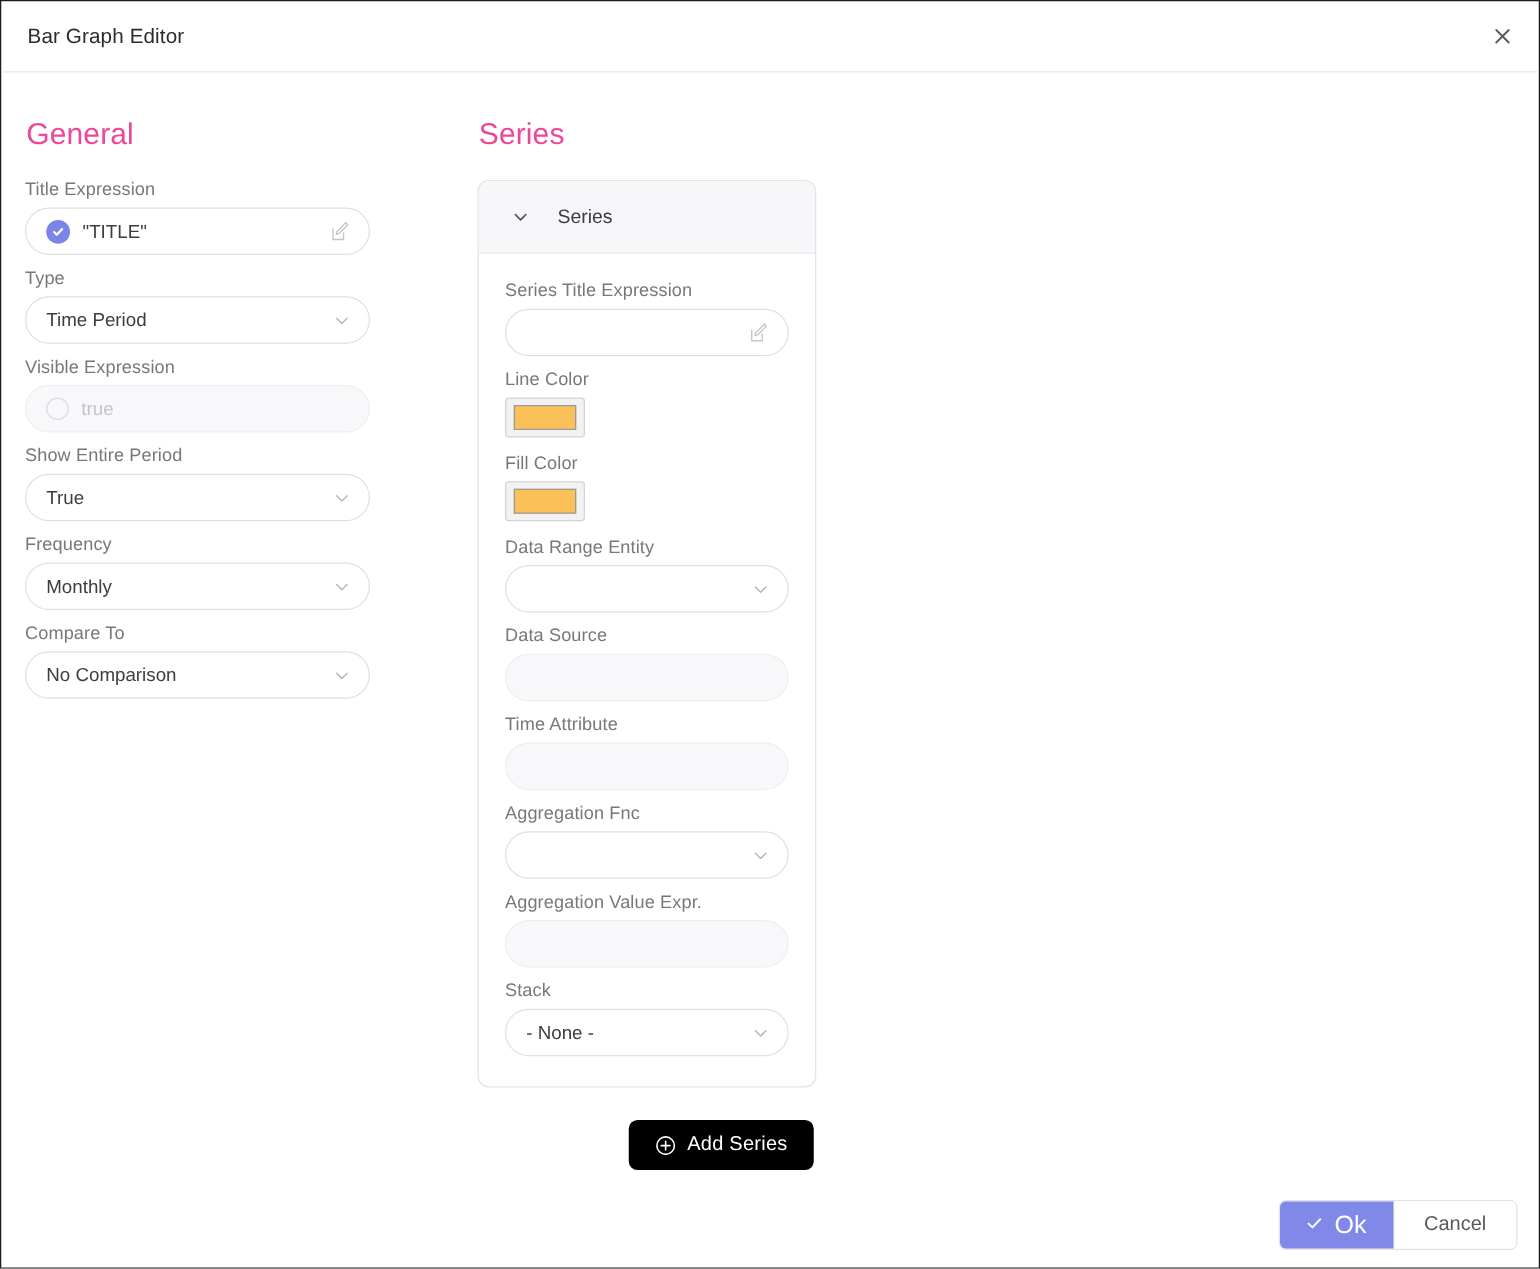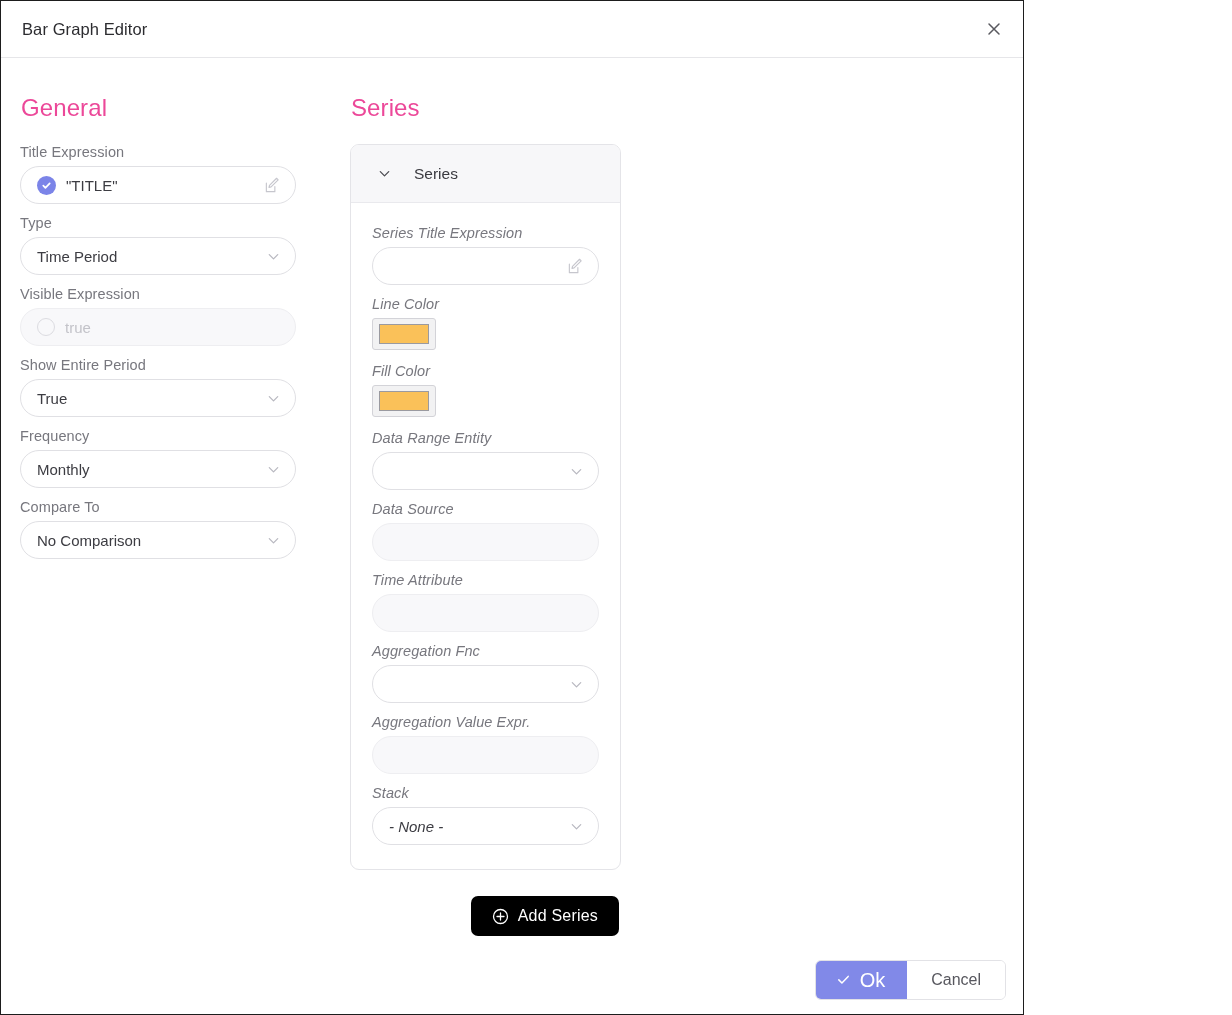--- a/index.html
+++ b/index.html
@@ -6,21 +6,21 @@
   * { box-sizing: border-box; }
   html, body {
     margin: 0; padding: 0;
     width: 1232px; height: 1015px;
     background: #ffffff;
     font-family: "Liberation Sans", sans-serif;
     -webkit-font-smoothing: antialiased;
   }
   .dialog {
     position: relative;
-    width: 1024px; height: 1015px;
+    width: 1232px; height: 1015px;
     background: #ffffff;
     border: 1px solid #1d1d1d;
     overflow: hidden;
   }
 
   
   .dlg-header {
     position: relative;
     height: 57px;
     border-bottom: 1px solid #e6e6e9;
@@ -50,21 +50,21 @@
   .dlg-body {
     position: relative;
     padding: 0;
     height: 900px;
   }
   .col {
     position: absolute;
     top: 36px;
   }
   .col-general { left: 19px; width: 276px; }
-  .col-series  { left: 304px; width: 316px; padding-left: 45px; }
+  .col-series  { left: 336px; width: 316px; padding-left: 45px; }
 
   .col-heading {
     font-size: 24px;
     color: #ec4899;
     margin: 0 0 22px 1px;
     font-weight: 400;
     letter-spacing: .1px;
   }
 
   
@@ -137,21 +137,21 @@
     background: #f7f7f9;
     border-bottom: 1px solid #e9e9ed;
     display: flex;
     align-items: center;
     padding: 0 18px 0 26px;
     cursor: pointer;
     gap: 22px;
   }
   .series-collapse-icon { color: #4c4c52; display: flex; }
   .series-panel-title { font-size: 15.5px; color: #3a3a40; }
-  .series-panel-body { padding: 22px 21px 24px 21px; font-style: italic; }
+  .series-panel-body { padding: 22px 21px 24px 21px; }
 
   
   .swatch-frame {
     width: 64px; height: 32px;
     border: 1px solid #d3d3d8;
     border-radius: 3px;
     background: #f2f2f3;
     display: flex; align-items: center; justify-content: center;
     cursor: pointer;
   }

